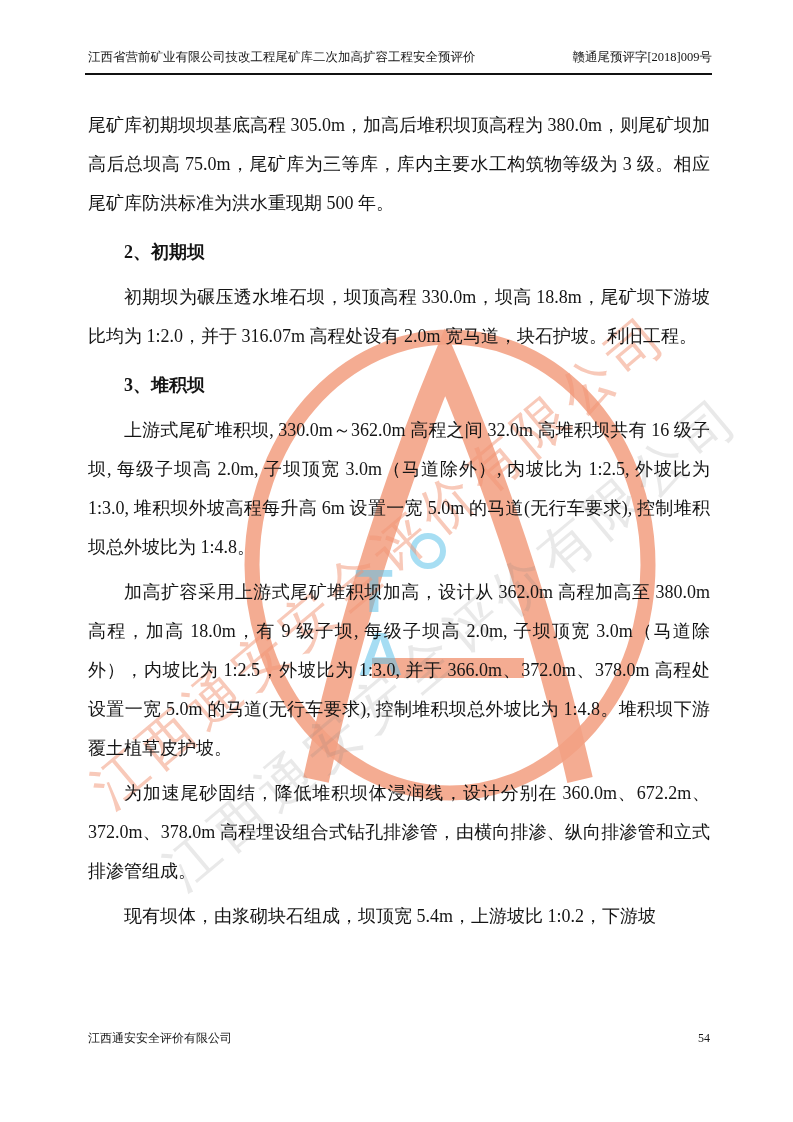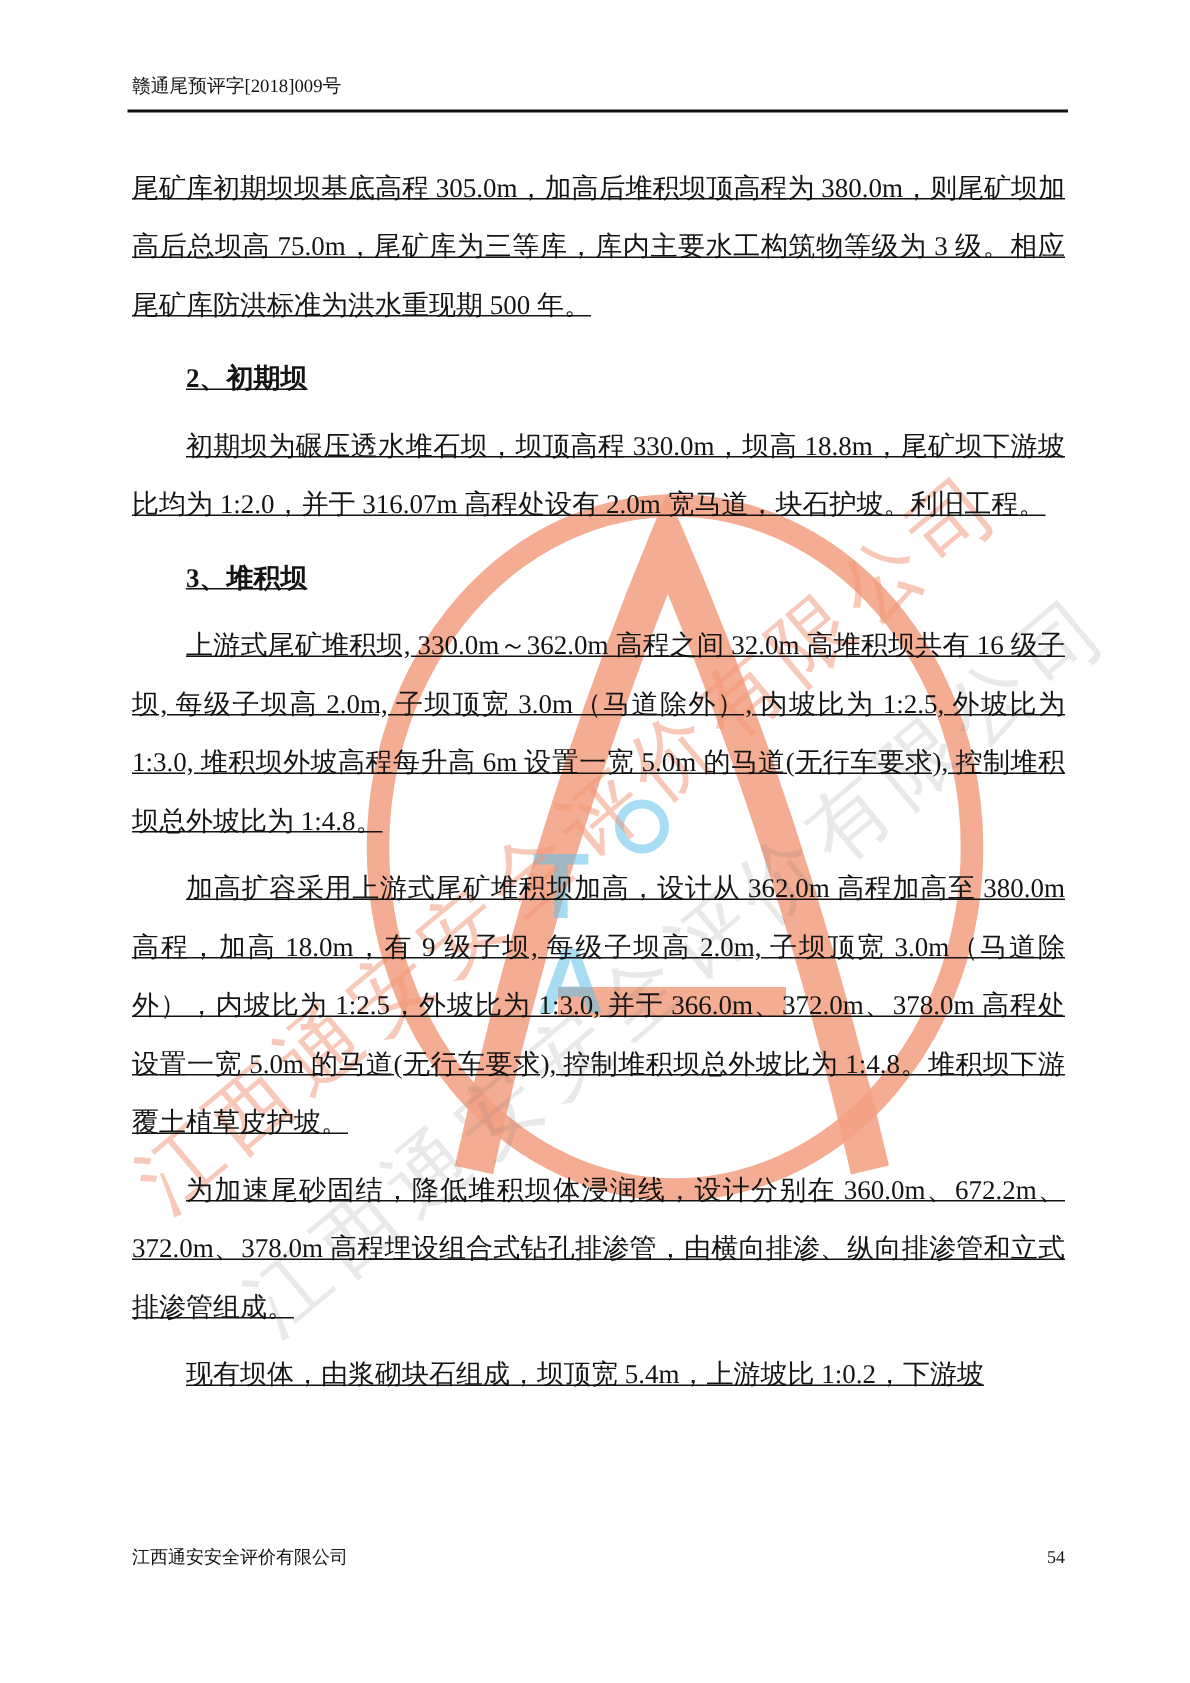--- a/index.html
+++ b/index.html
@@ -31,21 +31,21 @@
   .wm-red{
     position:absolute;left:276px;top:722px;white-space:nowrap;
     font-size:64px;font-weight:bold;letter-spacing:2px;
     color:rgba(224,48,38,0.60);
   }
   .wm-logo{position:absolute;left:0;top:0;}
 
   
   .body-text{
     position:absolute;left:88px;top:100px;width:622px;
-    font-size:18px;line-height:39px;text-align:justify;text-decoration:underline;
+    font-size:18px;line-height:39px;text-align:justify;
   }
   .body-text p{margin:6px 0 0 0;text-indent:2em;}
   .body-text p.no-indent{text-indent:0;}
   .body-text .heading{margin:10px 0 0 0;font-weight:bold;text-indent:2em;}
 
   
   .footer{
     position:absolute;left:88px;top:1030px;width:622px;
     display:flex;justify-content:space-between;
     font-size:12px;line-height:16px;
@@ -67,20 +67,21 @@
       <text x="355" y="612" font-size="62" font-weight="bold" opacity="0.55" fill="#5FC2EA" font-family="Liberation Sans, sans-serif">T</text>
       <text x="358" y="675" font-size="62" font-weight="bold" opacity="0.55" fill="#5FC2EA" font-family="Liberation Sans, sans-serif">A</text>
     </svg>
 
     <div class="wm-diag salmon">江西通安安全评价有限公司</div>
     <div class="wm-diag gray">江西通安安全评价有限公司</div>
 
   </div>
 
   <div class="header">
+    <span>江西省营前矿业有限公司技改工程尾矿库二次加高扩容工程安全预评价</span>
     <span>赣通尾预评字[2018]009号</span>
   </div>
   <div class="header-rule"></div>
 
   <div class="body-text">
     <p class="no-indent">尾矿库初期坝坝基底高程 305.0m，加高后堆积坝顶高程为 380.0m，则尾矿坝加高后总坝高 75.0m，尾矿库为三等库，库内主要水工构筑物等级为 3 级。相应尾矿库防洪标准为洪水重现期 500 年。</p>
     <p class="heading">2、初期坝</p>
     <p>初期坝为碾压透水堆石坝，坝顶高程 330.0m，坝高 18.8m，尾矿坝下游坡比均为 1:2.0，并于 316.07m 高程处设有 2.0m 宽马道，块石护坡。利旧工程。</p>
     <p class="heading">3、堆积坝</p>
     <p>上游式尾矿堆积坝, 330.0m～362.0m 高程之间 32.0m 高堆积坝共有 16 级子坝, 每级子坝高 2.0m, 子坝顶宽 3.0m（马道除外）, 内坡比为 1:2.5, 外坡比为 1:3.0, 堆积坝外坡高程每升高 6m 设置一宽 5.0m 的马道(无行车要求), 控制堆积坝总外坡比为 1:4.8。</p>

